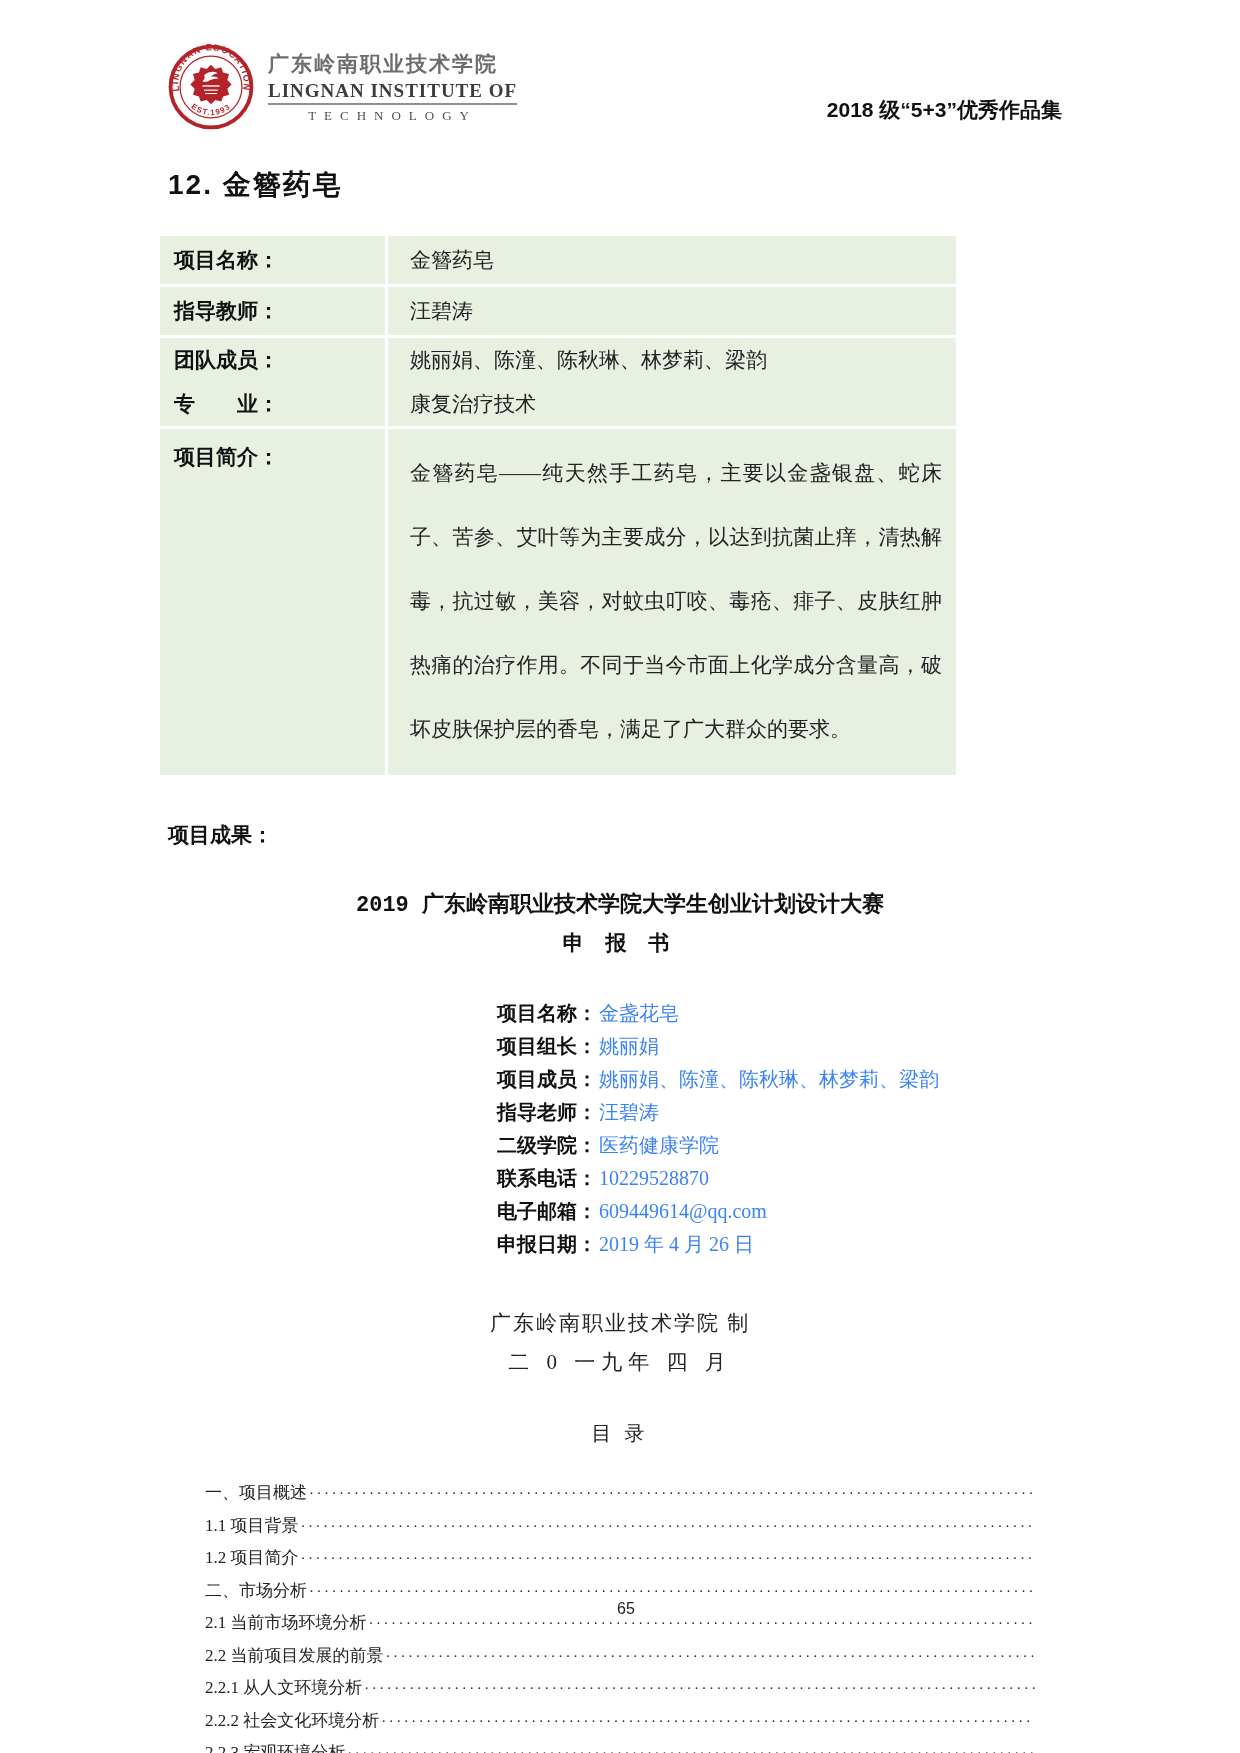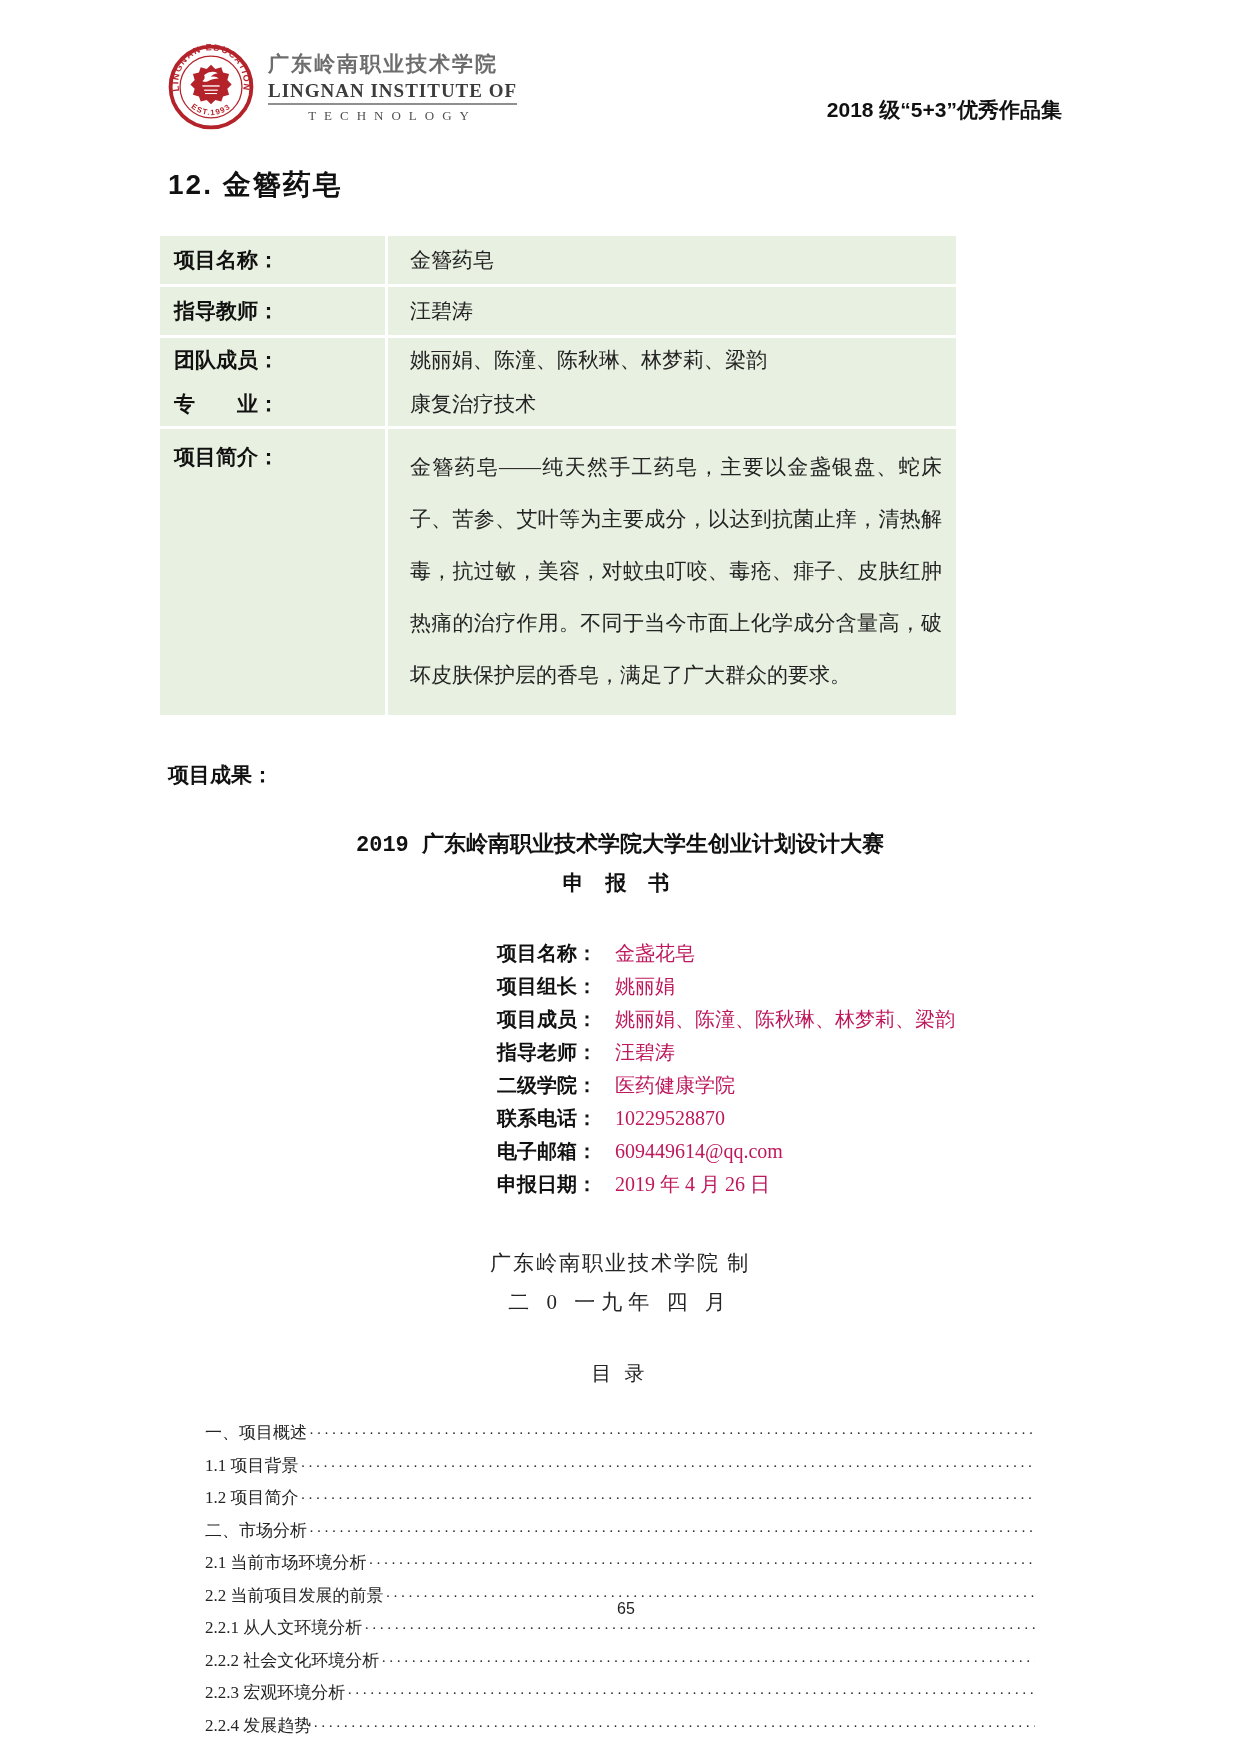--- a/index.html
+++ b/index.html
@@ -67,21 +67,21 @@
     font-weight:700; font-size:21px; color:#111;
   }
   .it-value {
     flex:1;
     padding:10px 14px 10px 22px;
     font-size:21px; color:#232323;
   }
   .it-group .it-row { border-bottom:none; }
   .it-group .it-label, .it-group .it-value { padding-top:8px; padding-bottom:8px; }
   .it-row.intro .it-value {
-    line-height:52px; text-align:justify; padding-top:12px; padding-bottom:14px;
+    line-height:64px; text-align:justify; padding-top:12px; padding-bottom:14px;
   }
   .it-row.intro .it-label { padding-top:14px; }
 
   
   .results-heading {
     margin:46px 0 0 168px;
     font-family:"Liberation Sans", sans-serif;
     font-size:21px; font-weight:700; color:#111;
   }
 
@@ -95,21 +95,21 @@
     margin-top:10px; text-align:center;
     font-family:"Liberation Sans", sans-serif;
     font-size:21px; font-weight:700; color:#111; letter-spacing:8px;
   }
   .app-fields { margin:40px 0 0 497px; }
   .app-field { display:flex; line-height:33px; }
   .app-label {
     font-family:"Liberation Sans", sans-serif;
     font-weight:700; font-size:20px; color:#111; white-space:nowrap;
   }
-  .app-value { font-size:20px; color:#be185d; margin-left:18px; white-space:nowrap; }
+  .app-value { font-size:20px; color:#3b82f6; margin-left:2px; white-space:nowrap; }
   .app-publisher { margin-top:48px; text-align:center; font-size:21px; color:#242424; letter-spacing:2px; }
   .app-date { margin-top:11px; text-align:center; font-size:21px; color:#242424; letter-spacing:6px; }
 
   
   .toc-heading { margin-top:44px; text-align:center; font-size:20px; color:#242424; letter-spacing:4px; }
   .toc { margin:30px 205px 0 205px;text-align:center; }
   .toc-row { display:flex; align-items:baseline; line-height:32.5px; }
   .toc-label { font-size:17px; color:#242424; white-space:nowrap; }
   .toc-dots { flex:1; overflow:hidden; white-space:nowrap; color:#2a2a2a; font-size:15px; letter-spacing:2.5px; margin-left:2px; }
   .toc-dots::after {

